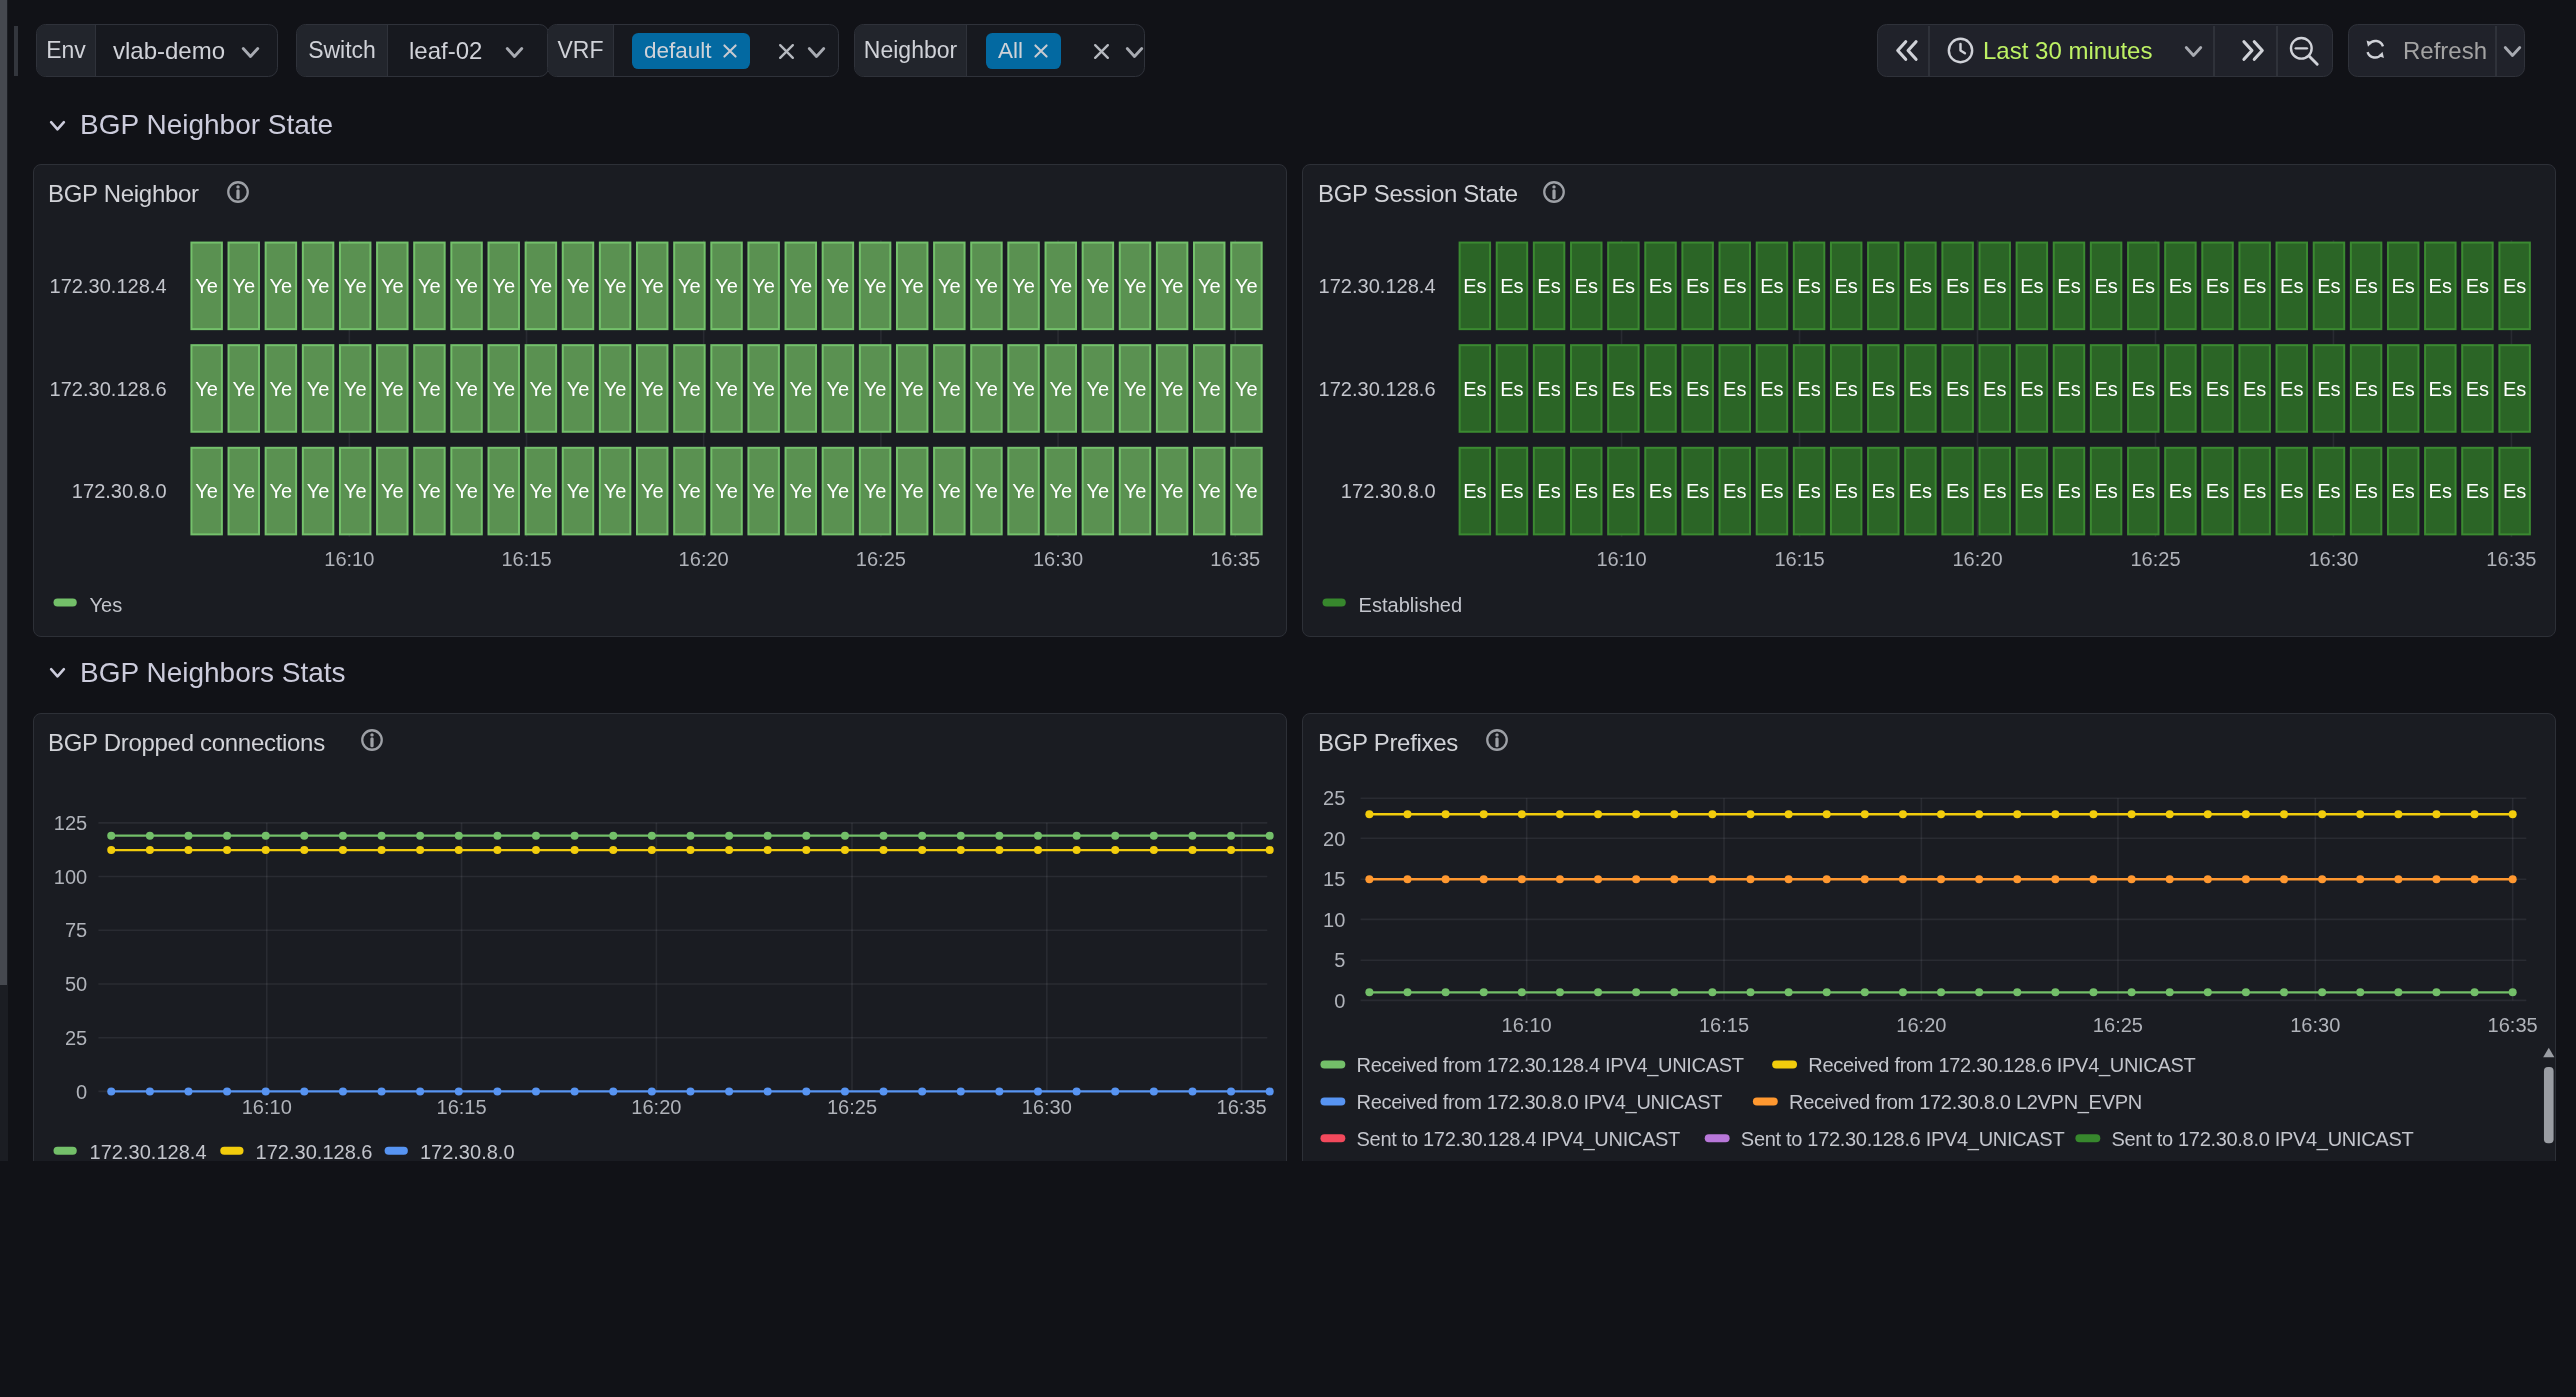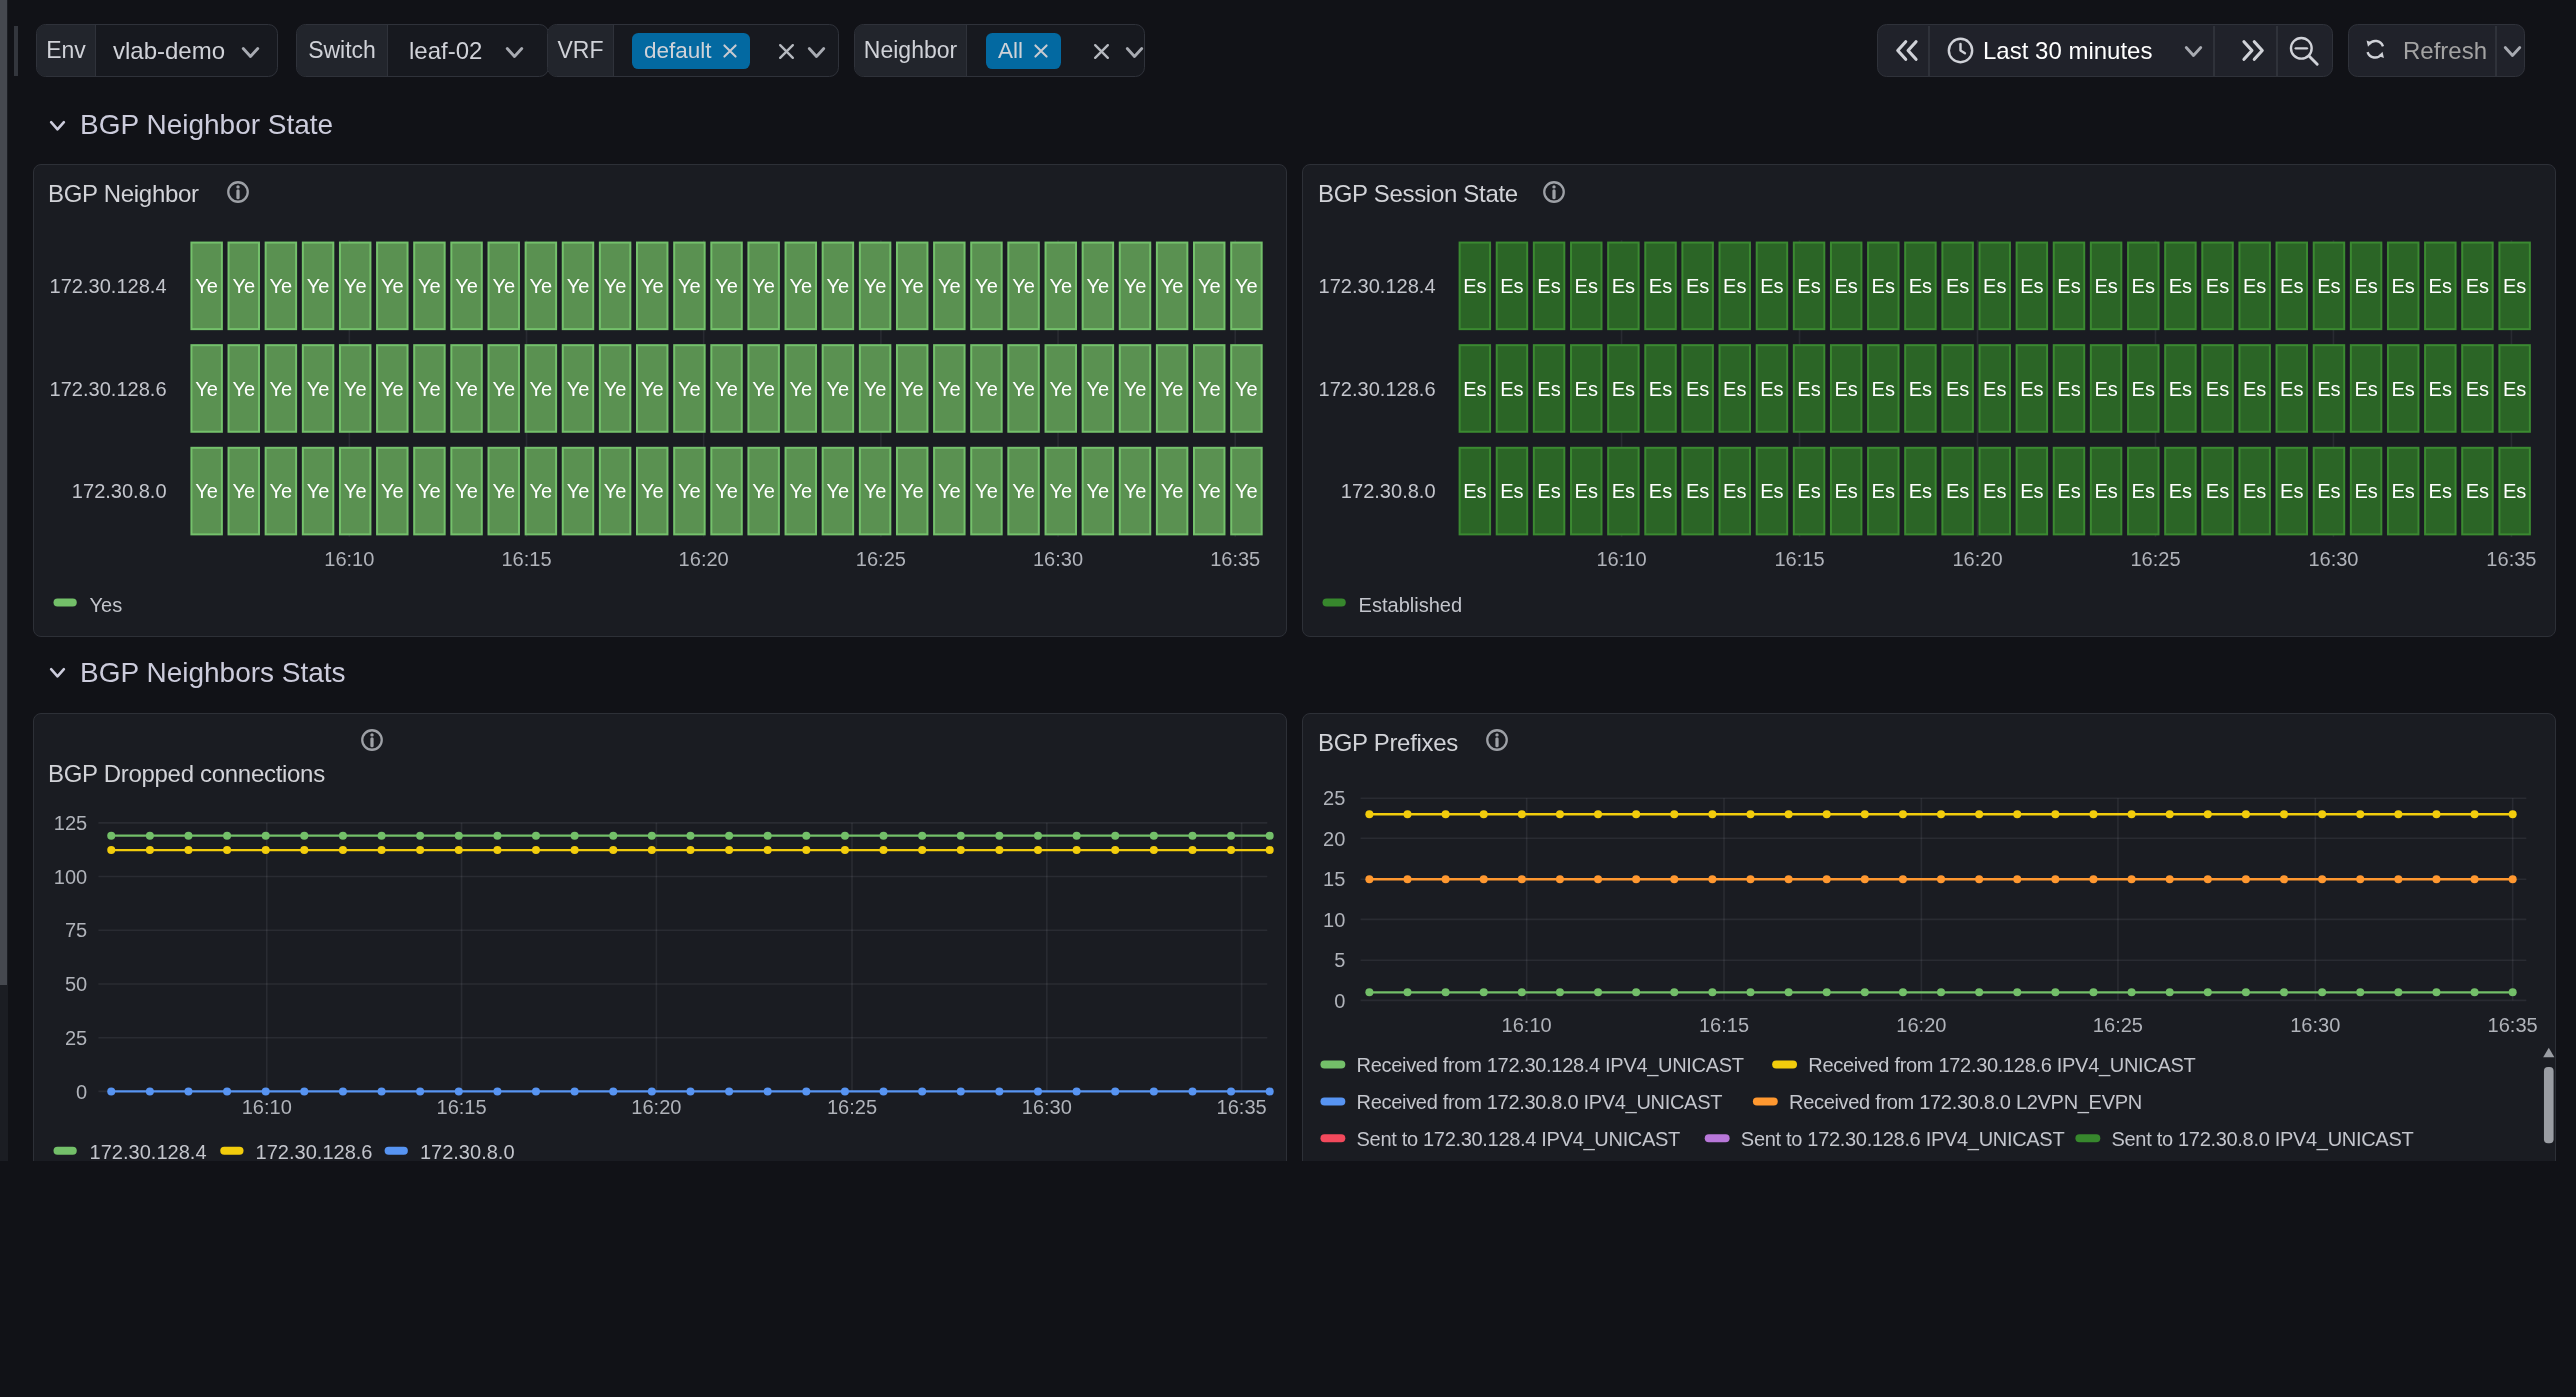--- a/index.html
+++ b/index.html
@@ -65,21 +65,21 @@
 <div class="abs" style="left:1928px;top:26px;width:1.6px;height:50px;background:#2f323a;"></div>
 <div class="abs" style="left:2213px;top:26px;width:1.6px;height:50px;background:#2f323a;"></div>
 <div class="abs" style="left:2276px;top:26px;width:1.6px;height:50px;background:#2f323a;"></div>
 <svg class="abs" style="left:1892px;top:37px" width="29" height="27" viewBox="0 0 36 34">
       <path d="M17 6 L7 17 L17 28 M30 6 L20 17 L30 28" fill="none" stroke="#d0d2d8" stroke-width="4" stroke-linecap="round" stroke-linejoin="round"></path>
     </svg>
 <svg class="abs" style="left:1946px;top:36px" width="29" height="29" viewBox="0 0 36 36">
       <circle cx="18" cy="18" r="14.5" fill="none" stroke="#d0d2d8" stroke-width="3"></circle>
       <path d="M18 10 L18 18 L23.5 21.5" fill="none" stroke="#d0d2d8" stroke-width="3" stroke-linecap="round" stroke-linejoin="round"></path>
     </svg>
-<div class="abs" style="left:1983px;top:24px;height:53px;display:flex;align-items:center;color:#ffffff;font-size:24px;">Last 30 minutes</div>
+<div class="abs" style="left:1983px;top:24px;height:53px;display:flex;align-items:center;color:#bef264;font-size:24px;">Last 30 minutes</div>
 <svg class="abs" style="left:2183px;top:45px" width="21" height="13" viewBox="0 0 26 16">
       <path d="M4 3 L13.0 13 L22 3" fill="none" stroke="#a8abb2" stroke-width="3.5" stroke-linecap="round" stroke-linejoin="round"></path>
     </svg>
 <svg class="abs" style="left:2239px;top:37px" width="29" height="27" viewBox="0 0 36 34">
       <path d="M6 6 L16 17 L6 28 M19 6 L29 17 L19 28" fill="none" stroke="#d0d2d8" stroke-width="4" stroke-linecap="round" stroke-linejoin="round"></path>
     </svg>
 <svg class="abs" style="left:2287px;top:34px" width="35" height="35" viewBox="0 0 44 44">
       <circle cx="18" cy="18" r="13" fill="none" stroke="#d0d2d8" stroke-width="3"></circle>
       <path d="M28 28 L38 38" stroke="#d0d2d8" stroke-width="3.6" stroke-linecap="round"></path>
       <path d="M11 18 L25 18" stroke="#d0d2d8" stroke-width="3" stroke-linecap="round"></path>
@@ -112,21 +112,21 @@
       <path d="M16.0 14.5 L16.0 23.0" stroke="#9da0a6" stroke-width="4" stroke-linecap="round"></path>
     </svg>
 <div class="panel" style="left:1302px;top:164px;width:1254px;height:473px;"></div>
     <div class="ptitle" style="left:1318px;top:180px;">BGP Session State</div>
     <svg class="abs" style="left:1541px;top:179px" width="26" height="26" viewBox="0 0 32 32">
       <circle cx="16.0" cy="16.0" r="12" fill="none" stroke="#9da0a6" stroke-width="2.8"></circle>
       <circle cx="16.0" cy="9.7" r="2.1" fill="#9da0a6"></circle>
       <path d="M16.0 14.5 L16.0 23.0" stroke="#9da0a6" stroke-width="4" stroke-linecap="round"></path>
     </svg>
 <div class="panel" style="left:33px;top:713px;width:1254px;height:473px;"></div>
-    <div class="ptitle" style="left:48px;top:729px;margin-top:31px;">BGP Dropped connections</div>
+    <div class="ptitle" style="left:48px;top:729px;">BGP Dropped connections</div>
     <svg class="abs" style="left:359px;top:727px" width="26" height="26" viewBox="0 0 32 32">
       <circle cx="16.0" cy="16.0" r="12" fill="none" stroke="#9da0a6" stroke-width="2.8"></circle>
       <circle cx="16.0" cy="9.7" r="2.1" fill="#9da0a6"></circle>
       <path d="M16.0 14.5 L16.0 23.0" stroke="#9da0a6" stroke-width="4" stroke-linecap="round"></path>
     </svg>
 <div class="panel" style="left:1302px;top:713px;width:1254px;height:473px;"></div>
     <div class="ptitle" style="left:1318px;top:729px;">BGP Prefixes</div>
     <svg class="abs" style="left:1484px;top:727px" width="26" height="26" viewBox="0 0 32 32">
       <circle cx="16.0" cy="16.0" r="12" fill="none" stroke="#9da0a6" stroke-width="2.8"></circle>
       <circle cx="16.0" cy="9.7" r="2.1" fill="#9da0a6"></circle>

